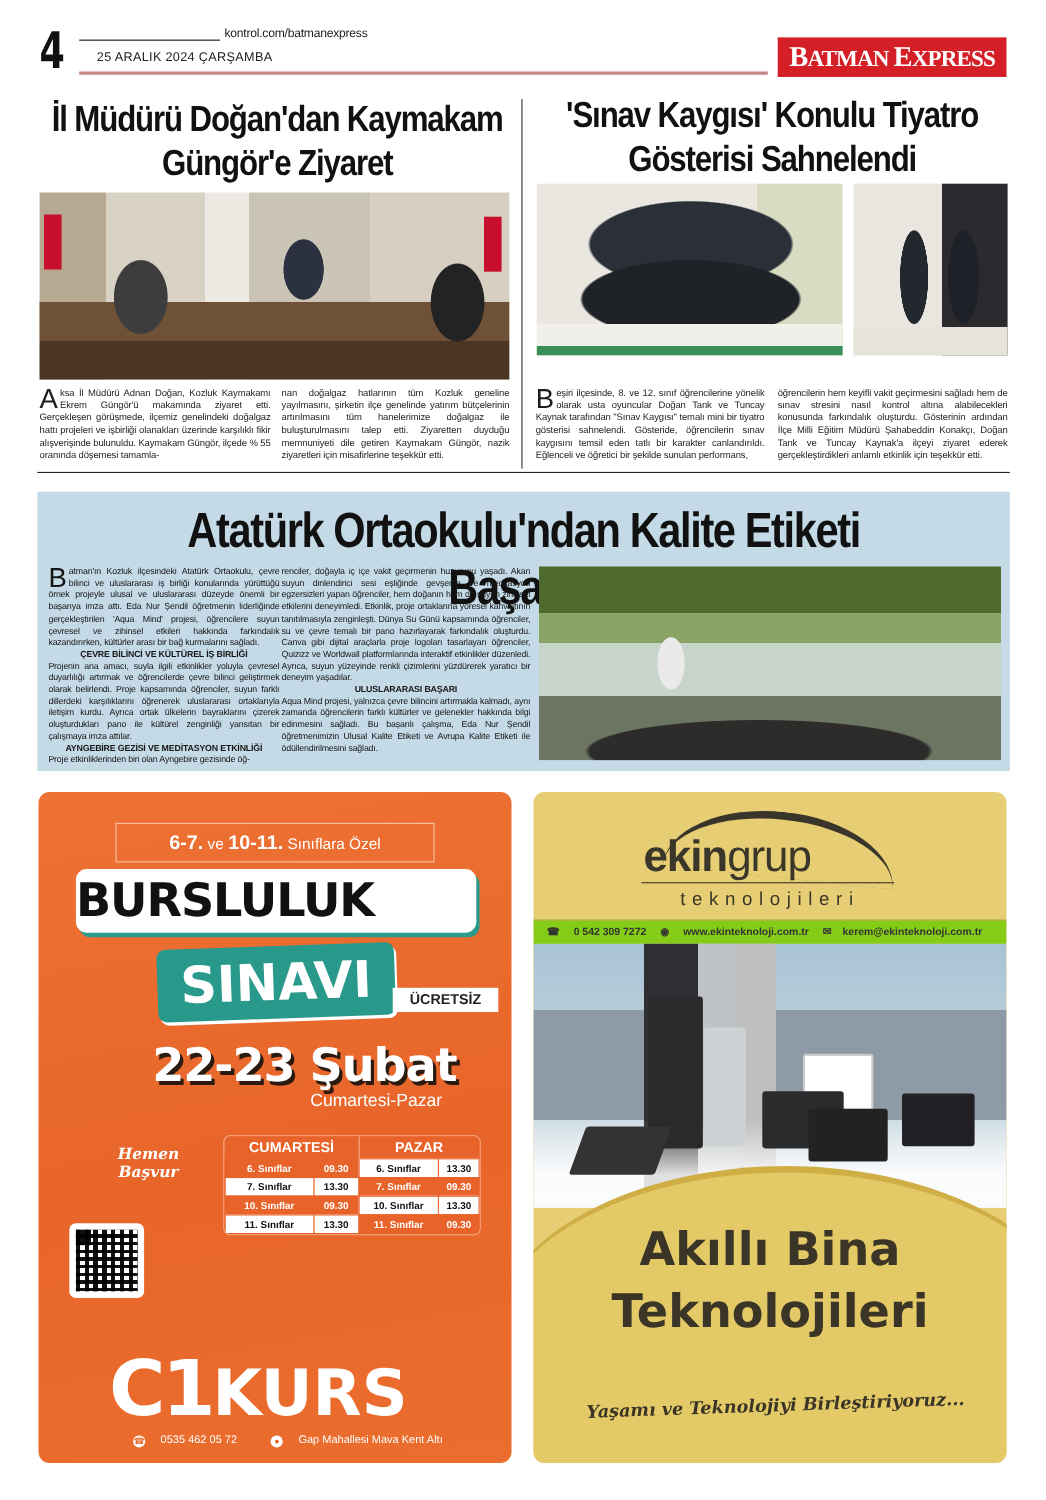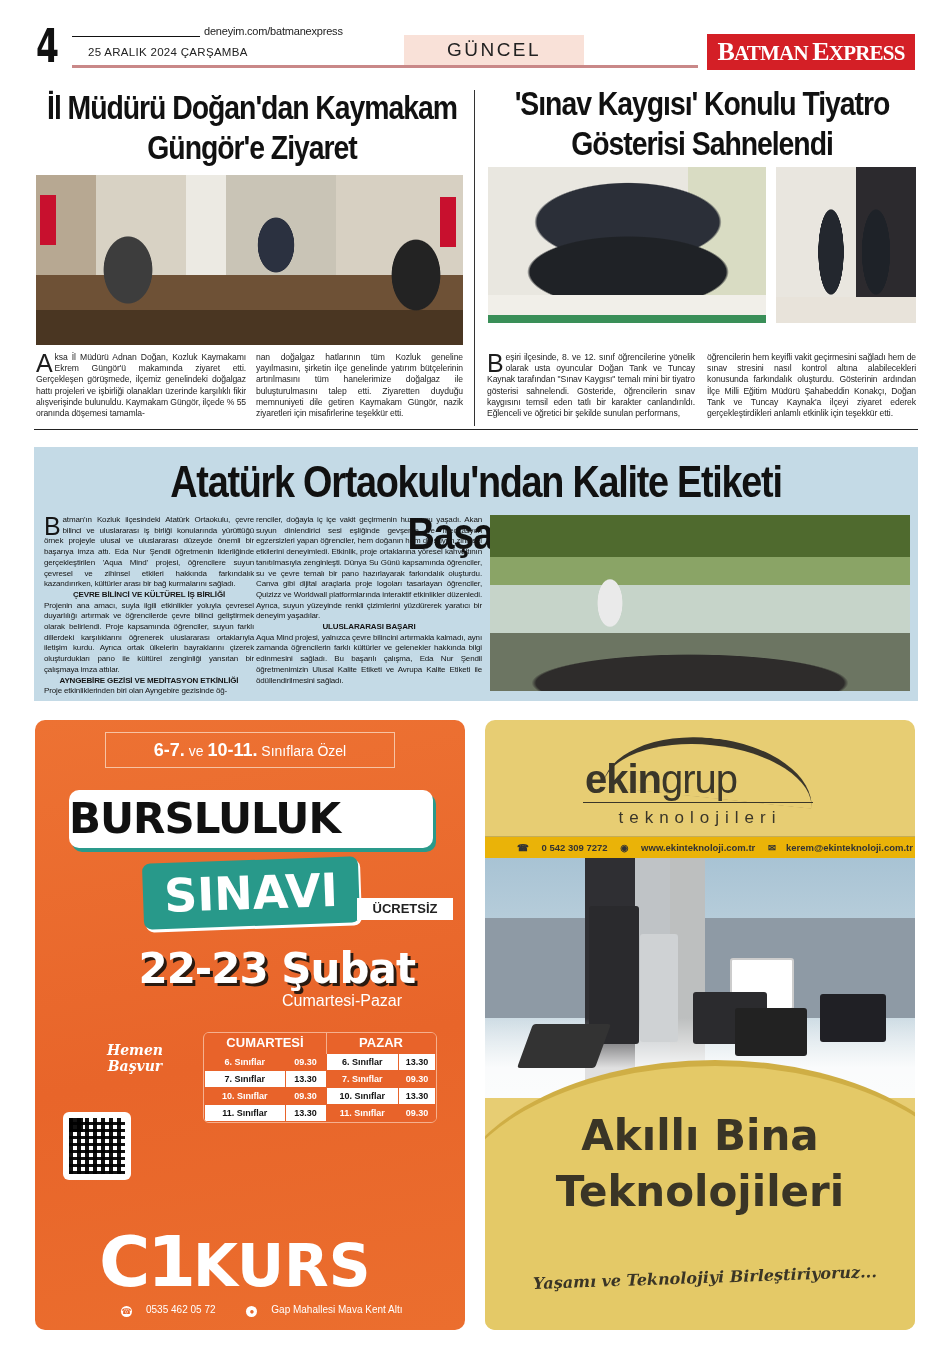--- a/index.html
+++ b/index.html
@@ -65,21 +65,21 @@
   .fb { left: 222px; top: 68px; width: 226px; }
   .ph-nature { left: 456px; top: 68px; width: 420px; height: 176px;
     background:
       radial-gradient(ellipse 22px 42px at 120px 88px, #eaeaea 0 55%, transparent 58%),
       radial-gradient(ellipse 220px 40px at 200px 168px, #2e2c2b 0 70%, transparent 72%),
       linear-gradient(180deg, #4f6a2e 0 42px, #8aa466 42px 70px, #c6d4c9 70px 118px, #6c7562 118px 176px);
   }
 
   
   .ad-orange { position: absolute; left: 35px; top: 720px; width: 430px; height: 610px; border-radius: 10px; background: linear-gradient(170deg, #ed7233 0%, #e8652a 55%, #eb6e2e 100%); overflow: hidden; }
-  .pill { position: absolute; left: 70px; top: 12px; width: 290px; height: 36px; border: 1.5px solid #f7c3a3; border-radius: 0; color: #fff; text-align: center; line-height: 34px; font-weight: bold; font-size: 18px; }
+  .pill { position: absolute; left: 70px; top: 28px; width: 290px; height: 36px; border: 1.5px solid #f7c3a3; border-radius: 0; color: #fff; text-align: center; line-height: 34px; font-weight: bold; font-size: 18px; }
   .pill .sm { font-size: 14px; font-weight: normal; }
   .burs { position: absolute; left: 34px; top: 70px; width: 364px; height: 58px; background: #fff; border-radius: 10px; box-shadow: 3px 4px 0 #2a9a8b; text-align: left; font-weight: 900; font-family: "DejaVu Sans", sans-serif; font-size: 42px; line-height: 58px; color: #111; letter-spacing: -1px; }
   .sinavi { position: absolute; left: 108px; top: 140px; width: 216px; height: 66px; background: #28998a; border-radius: 8px; transform: rotate(-2deg); text-align: center; font-family: "DejaVu Sans", sans-serif; font-weight: 900; font-size: 46px; line-height: 66px; color: #fff; box-shadow: 2px 3px 0 #fff; }
   .ucretsiz { position: absolute; left: 322px; top: 178px; width: 96px; height: 22px; background: #fff; color: #222; font-weight: bold; font-size: 13px; line-height: 22px; text-align: center; }
   .date-big { position: absolute; left: 40px; top: 225px; width: 340px; text-align: right; color: #fff; font-family: "DejaVu Sans", sans-serif; font-weight: 900; font-size: 42px; line-height: 48px; text-shadow: 3px 3px 0 #2a1a10; letter-spacing: -1px; }
   .days { position: absolute; left: 220px; top: 272px; width: 147px; text-align: right; color: #fff; font-size: 16px; }
 
   .sched { position: absolute; left: 168px; top: 312px; width: 234px; border: 1px solid #f5b08e; border-radius: 6px; overflow: hidden; }
   .sched table { border-collapse: collapse; width: 100%; }
   .sched th { color: #fff; font-size: 13px; font-weight: bold; height: 20px; background: #e8632a; }
@@ -102,43 +102,42 @@
   .ico-circle { display: inline-block; width: 11px; height: 11px; border-radius: 50%; background: #fff; color: #e8652a; font-size: 8px; line-height: 11px; text-align: center; margin-right: 4px; vertical-align: -1px; }
 
   
   .ad-yellow { position: absolute; left: 485px; top: 720px; width: 430px; height: 610px; border-radius: 10px; background: #e7cd73; overflow: hidden; }
   .logo-arc { position: absolute; left: 120px; top: 18px; width: 210px; height: 60px; border-top: 7px solid #39352b; border-radius: 50% 50% 0 0 / 100% 100% 0 0; transform: rotate(6deg); }
   .logo-word { position: absolute; left: 100px; top: 36px; font-size: 40px; line-height: 46px; color: #3a3629; letter-spacing: -1px; }
   .logo-word b { font-weight: 900; }
   .logo-word i { font-style: normal; font-weight: 100; }
   .logo-sub-line { position: absolute; left: 98px; top: 82px; width: 230px; height: 1px; background: #3a3629; }
   .logo-sub { position: absolute; left: 100px; top: 88px; width: 230px; text-align: center; font-size: 17px; letter-spacing: 6px; color: #3a3629; }
-  .contact-bar { position: absolute; left: 0; top: 116px; width: 430px; height: 22px; background: #eab308; border-top: 1px solid #c5ad55; font-size: 9.5px; font-weight: bold; color: #333; line-height: 22px; padding-left: 32px; white-space: nowrap; }
+  .contact-bar { position: absolute; left: 0; top: 116px; width: 430px; height: 22px; background: #84cc16; border-top: 1px solid #c5ad55; font-size: 9.5px; font-weight: bold; color: #333; line-height: 22px; padding-left: 12px; white-space: nowrap; }
   .contact-bar span { margin-right: 10px; }
   .city { position: absolute; left: 0; top: 138px; width: 430px; height: 240px;
     background:
       linear-gradient(180deg, transparent 0 160px, rgba(255,255,255,0.85) 210px),
       linear-gradient(90deg, transparent 0 100px, #2f2f33 100px 150px, #bfc3c6 150px 185px, #bdbfbf 185px 220px, transparent 220px),
       linear-gradient(180deg, transparent 0 60px, #8e9aa5 60px 160px, transparent 160px),
       linear-gradient(180deg, #a8c3d4 0%, #c9d9e2 60%, #e6ecef 100%);
   }
   .device { position: absolute; border-radius: 3px; }
   .swoosh { position: absolute; left: -40px; top: 340px; width: 540px; height: 320px; border-radius: 50% 50% 0 0; background: #e4c967; border-top: 6px solid #cfae45; }
   .akilli { position: absolute; left: 0; top: 388px; width: 430px; text-align: center; font-family: "DejaVu Sans", sans-serif; font-weight: bold; font-size: 42px; line-height: 56px; color: #3a3526; }
   .slogan { position: absolute; left: 20px; top: 548px; width: 400px; text-align: center; font-family: "DejaVu Serif", serif; font-style: italic; font-weight: bold; font-size: 16px; color: #3a3526; transform: rotate(-2deg); }
 </style>
 </head>
 <body>
 
 <div class="hdr">
   <div class="page-num">4</div>
   <div class="fb-line"></div>
-  <div class="fb-url">deneyim.com/batmanexpress</div>
+  <div class="fb-url">kontrol.com/batmanexpress</div>
   <div class="date">25 ARALIK 2024 ÇARŞAMBA</div>
-  <div class="section">GÜNCEL</div>
   <div class="hdr-rule"></div>
   <div class="brand"><span>B</span><small>ATMAN </small><span>E</span><small>XPRESS</small></div>
 </div>
 
 <div class="headline h1">İl Müdürü Doğan'dan Kaymakam Güngör'e Ziyaret</div>
 <div class="photo ph-office">
   <div class="flag" style="left:4px;top:20px;"></div>
   <div class="flag" style="left:404px;top:22px;"></div>
 </div>
 <div class="body-text t1a"><span class="dropcap">A</span><span>ksa İl Müdürü Adnan Doğan, Kozluk Kaymakamı Ekrem Güngör'ü makamında ziyaret etti. Gerçekleşen görüşmede, ilçemiz genelindeki doğalgaz hattı projeleri ve işbirliği olanakları üzerinde karşılıklı fikir alışverişinde bulunuldu. Kaymakam Güngör, ilçede % 55 oranında döşemesi tamamla-</span></div>

